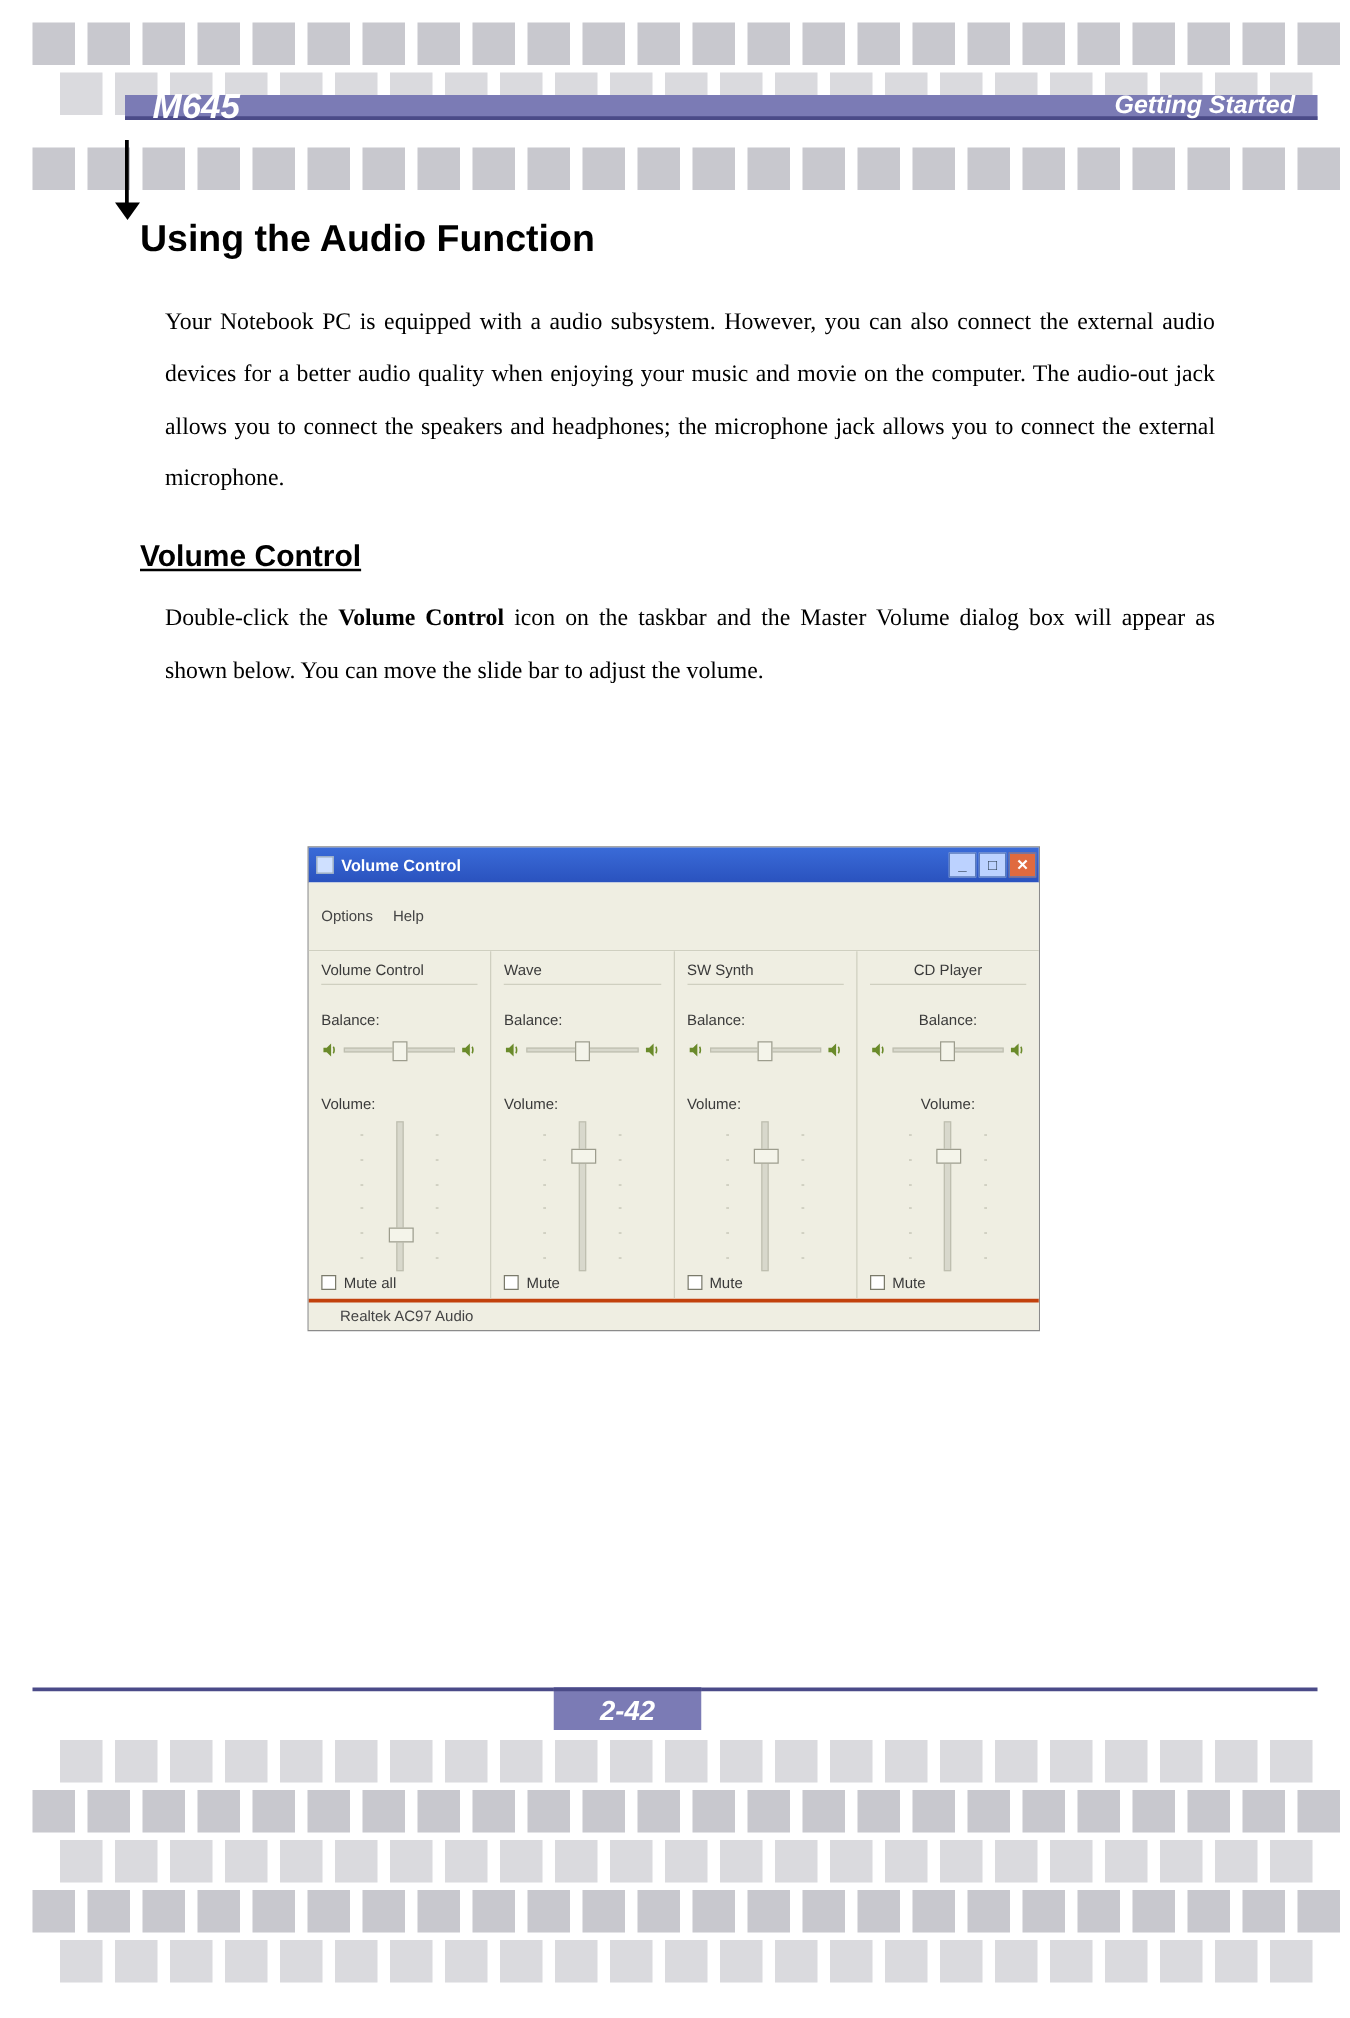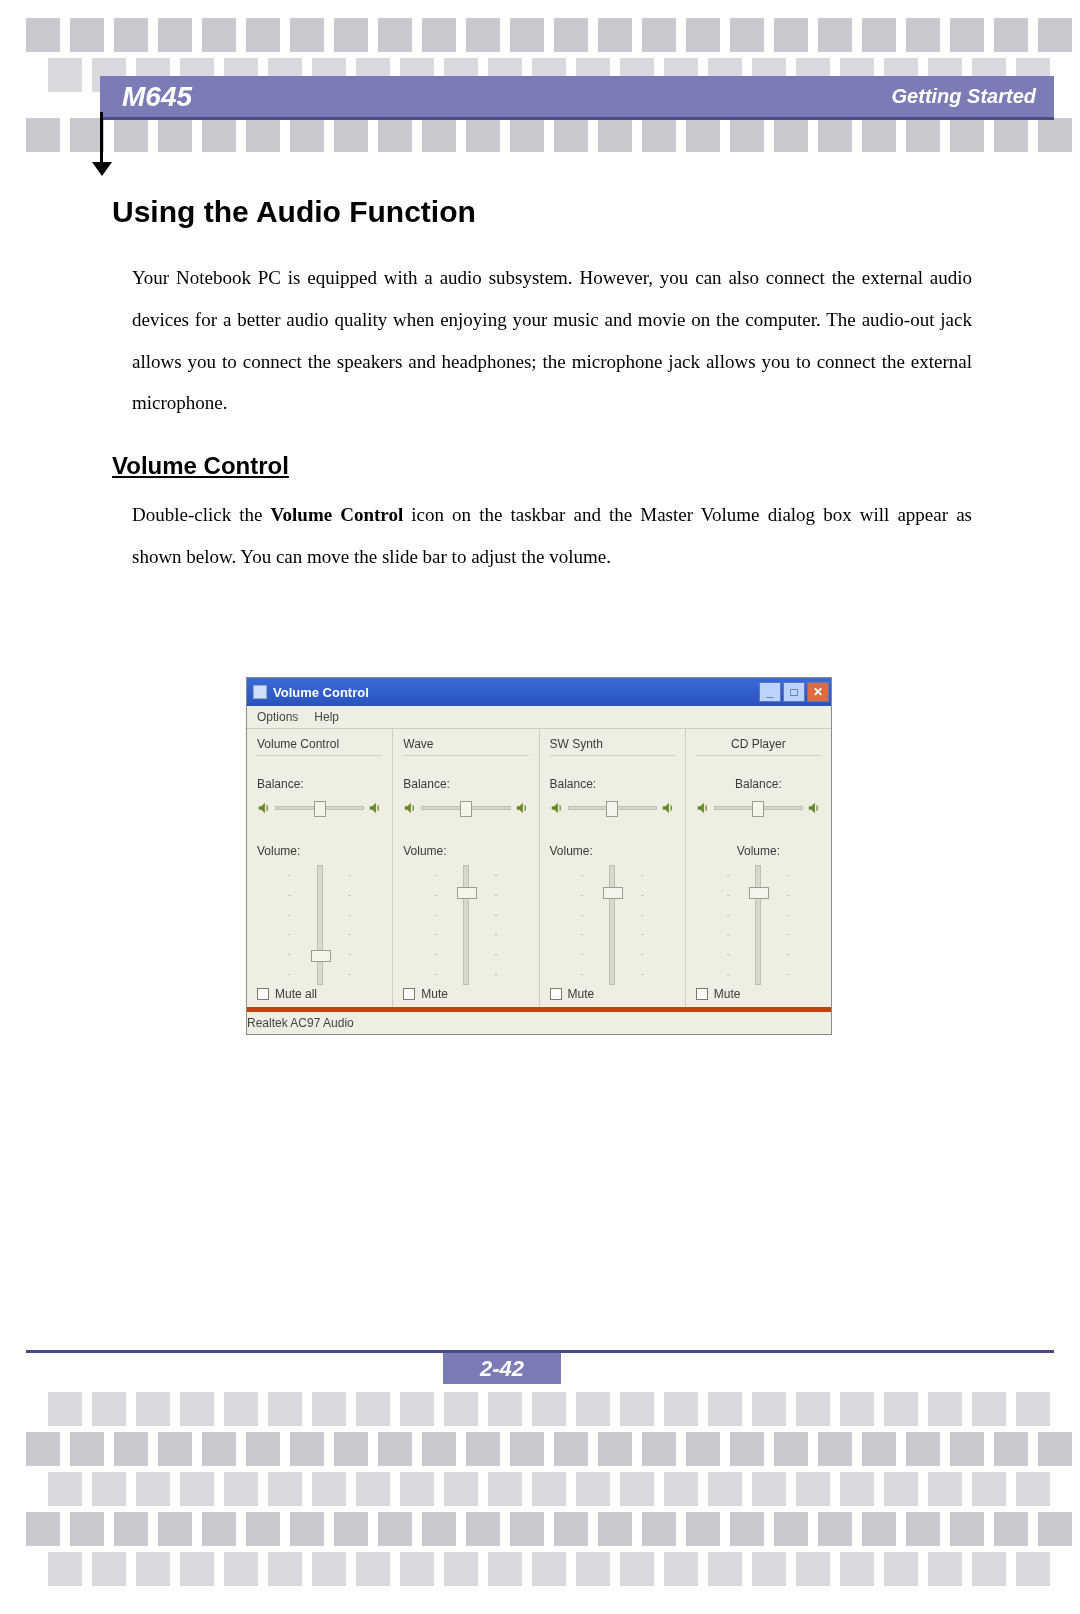--- a/index.html
+++ b/index.html
@@ -28,21 +28,21 @@
     background: #c8c8ce;
     flex: 0 0 34px;
   }
   .sq.pale { background: #dadade; }
 
   .header-bar {
     position: absolute;
     top: 76px;
     left: 100px;
     right: 26px;
-    height: 44px;
+    height: 20px;
     background: #7b7bb5;
     border-bottom: 3px solid #4b4b88;
     display: flex;
     align-items: center;
     justify-content: space-between;
     padding: 0 18px 0 22px;
   }
   .hdr-model {
     color: #fff; font-weight: bold; font-style: italic; font-size: 28px;
   }
@@ -62,21 +62,21 @@
     border-right: 10px solid transparent;
     border-top: 14px solid #000;
   }
 
   .content {
     position: absolute;
     top: 175px;
     left: 112px;
     width: 860px;
   }
-  .h1 { font-size: 30px; font-weight: bold; margin-bottom: 28px; margin-top: 20px; }
+  .h1 { font-size: 30px; font-weight: bold; margin-bottom: 28px; }
   .h2 {
     font-size: 24px; font-weight: bold; text-decoration: underline;
     margin: 12px 0 14px;
   }
   .para {
     font-size: 19px; line-height: 2.2;
     text-align: justify;
     margin-left: 20px;
     margin-bottom: 28px;
     font-family: Liberation Serif, serif;
@@ -105,21 +105,21 @@
   .vc-btns { display: flex; gap: 2px; }
   .vc-btn {
     width: 22px; height: 20px;
     background: #bcd2ff; border: 1px solid #5a7abb;
     display: flex; align-items: center; justify-content: center;
     font-size: 12px; font-weight: bold; color: #234;
   }
   .vc-close { background: #e06a3f; color: #fff; }
   .vc-menubar {
     background: #efeee2; font-size: 12px; color: #444;
-    padding: 4px 10px; display: flex; gap: 16px;
+    padding: 20px 10px; display: flex; gap: 16px;
     border-bottom: 1px solid #cfcfc0;
   }
   .vc-body {
     background: #efeee2;
     display: flex;
     height: 278px;
   }
   .vc-col {
     flex: 1;
     border-right: 1px solid #cfcfc0;
@@ -166,22 +166,22 @@
     position: absolute; left: -7px; width: 20px; height: 12px;
     background: #f4f4ea; border: 1px solid #9d9d8d;
   }
   .vc-muterow {
     display: flex; align-items: center; gap: 6px; margin-top: 0;
   }
   .chk {
     width: 12px; height: 12px; border: 1px solid #7a7a6a; background: #fff;
   }
   .vc-status {
-    background: #efeee2; border-top: 5px solid #c2410c;
-    font-size: 12px; color: #444; padding: 4px 0;
+    background: #efeee2; border-top: 3px solid #c2410c;
+    font-size: 12px; color: #444; padding: 4px 25px;
   }
 
   .footer-badge {
     position: absolute;
     top: 1350px;
     left: 395px;
     width: 118px; height: 34px;
     background: #7b7bb5;
     border-top: 3px solid #4b4b88;
     color: #fff; font-weight: bold; font-style: italic; font-size: 22px;

